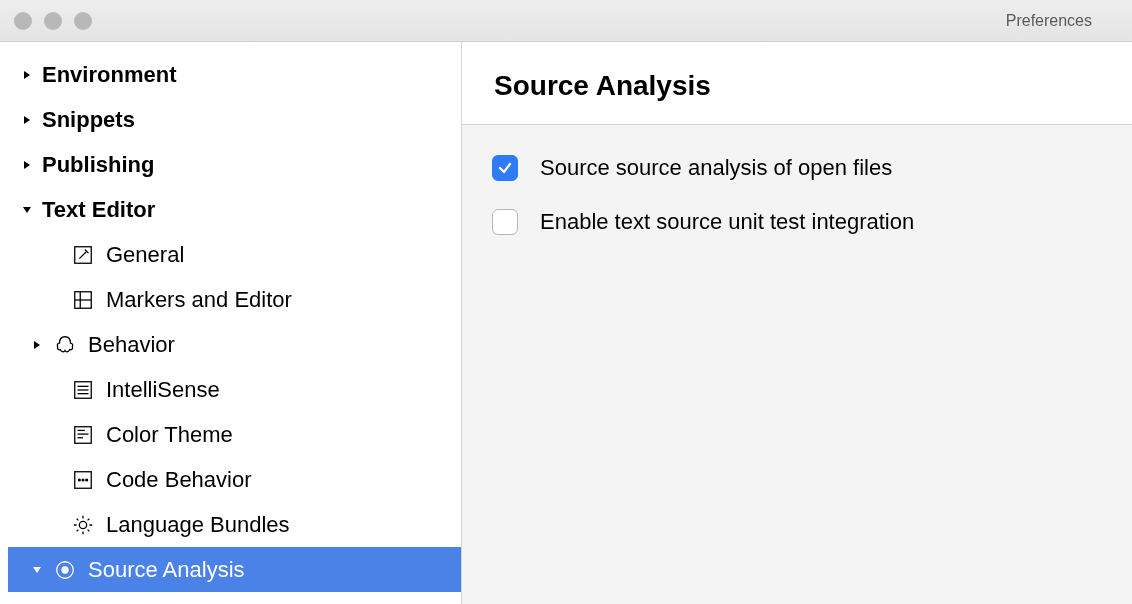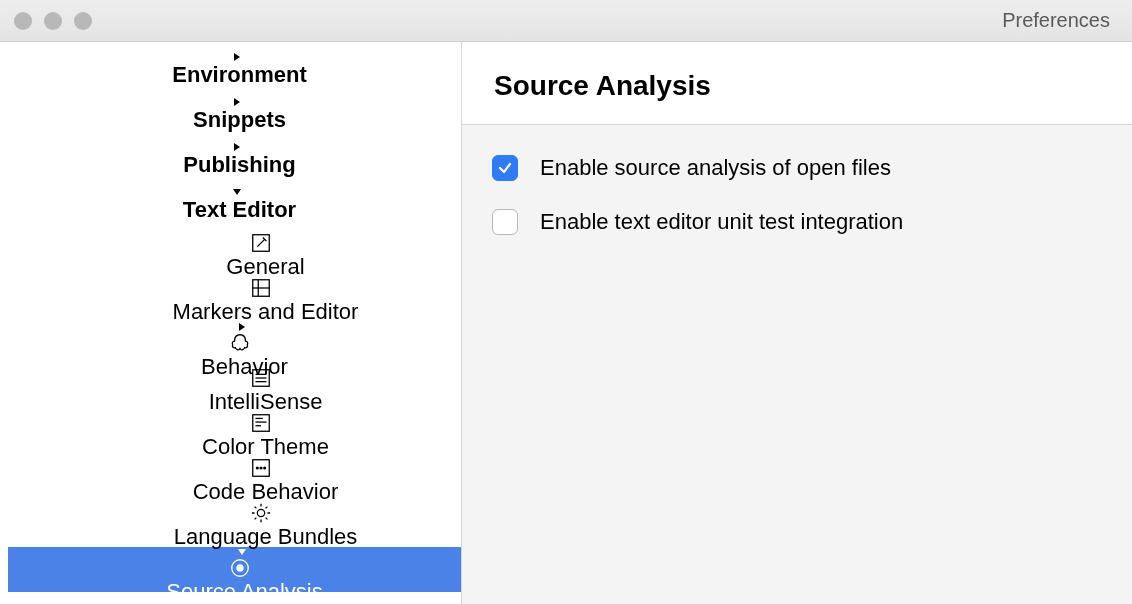--- a/index.html
+++ b/index.html
@@ -27,22 +27,22 @@
       width: 18px;
       height: 18px;
       border-radius: 50%;
       background: #b8b8b8;
     }
     .window-title {
       position: absolute;
       left: 50%;
       transform: translateX(-50%);
       color: #5a5a5a;
-      font-size: 20px;
-      right: 22px;
+      font-size: 16px;
+      right: 40px;
       left: auto;
       transform: none;
     }
     .content {
       display: flex;
       height: calc(100% - 42px);
     }
     .sidebar {
       width: 462px;
       background: #fff;
@@ -50,21 +50,20 @@
       padding-top: 10px;
       overflow-y: auto;
     }
     .tree-item {
       display: flex;
       align-items: center;
       height: 45px;
       padding-left: 18px;
       cursor: pointer;
       user-select: none;
-      flex-direction: column;
     }
     .tree-item.top {
       font-weight: 700;
       font-size: 22px;
       color: #000;
     }
     .tree-item.sub {
       padding-left: 62px;
       font-size: 22px;
       font-weight: 400;
@@ -297,23 +296,23 @@
       <div class="main-title">Source Analysis</div>
     </div>
     <div class="main-body">
 
       <div class="check-row">
         <div class="checkbox checked">
           <svg viewBox="0 0 16 16" width="16" height="16">
               <path d="M3 8 L7 12 L13 4" stroke="#fff" stroke-width="2.2" fill="none" stroke-linecap="round" stroke-linejoin="round"></path>
             </svg>
         </div>
-        <span class="check-label">Enable source analysis of open files</span>
+        <span class="check-label">Source source analysis of open files</span>
       </div>
 
       <div class="check-row">
         <div class="checkbox"></div>
-        <span class="check-label">Enable text editor unit test integration</span>
+        <span class="check-label">Enable text source unit test integration</span>
       </div>
 
     </div>
   </div>
 </div>
 
 </body></html>

